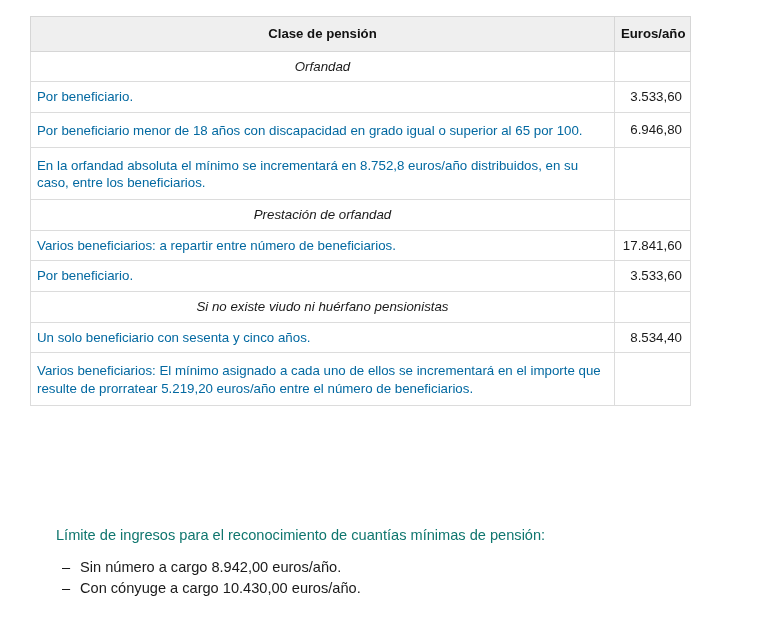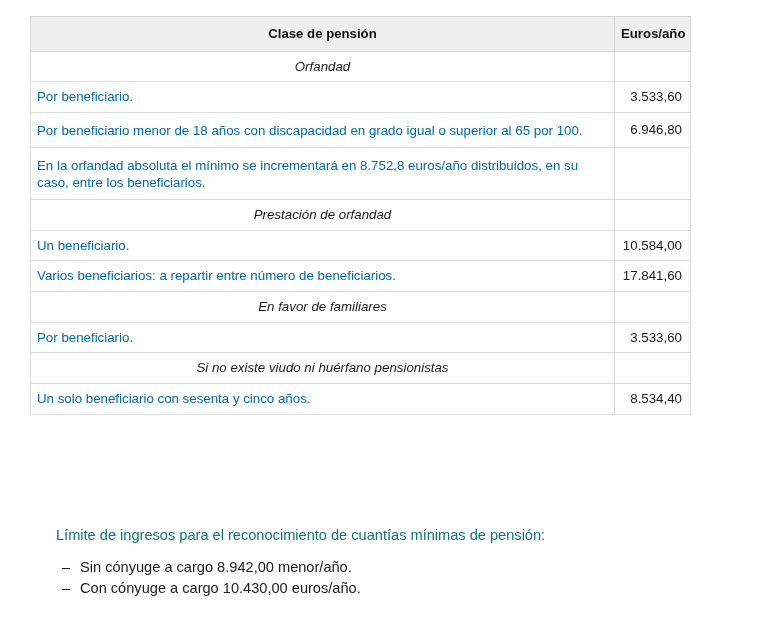--- a/index.html
+++ b/index.html
@@ -152,52 +152,48 @@
         </tr>
         <tr>
           <td class="cell-desc multi">En la orfandad absoluta el mínimo se incrementará en 8.752,8 euros/año distribuidos, en su caso, entre los beneficiarios.</td>
           <td class="cell-amount empty"></td>
         </tr>
         <tr>
           <td class="cell-section">Prestación de orfandad</td>
           <td class="cell-amount empty"></td>
         </tr>
         <tr>
-          <td class="cell-desc">Un beneficiario.</td>
-          <td class="cell-amount">10.584,00</td>
-        </tr>
-        <tr>
           <td class="cell-desc">Varios beneficiarios: a repartir entre número de beneficiarios.</td>
           <td class="cell-amount">17.841,60</td>
         </tr>
         <tr>
-          <td class="cell-section">En favor de familiares</td>
-          <td class="cell-amount empty"></td>
-        </tr>
-        <tr>
           <td class="cell-desc">Por beneficiario.</td>
           <td class="cell-amount">3.533,60</td>
         </tr>
         <tr>
           <td class="cell-section">Si no existe viudo ni huérfano pensionistas</td>
           <td class="cell-amount empty"></td>
         </tr>
         <tr>
           <td class="cell-desc">Un solo beneficiario con sesenta y cinco años.</td>
           <td class="cell-amount">8.534,40</td>
+        </tr>
+        <tr>
+          <td class="cell-desc multi">Varios beneficiarios: El mínimo asignado a cada uno de ellos se incrementará en el importe que resulte de prorratear 5.219,20 euros/año entre el número de beneficiarios.</td>
+          <td class="cell-amount empty"></td>
         </tr>
       </tbody>
   </table>
 
   <div class="below">
     <p class="intro-line">Límite de ingresos para el reconocimiento de cuantías mínimas de pensión:</p>
     <ul class="bullet-list" id="bullet-list">
         <li>
           <span class="bullet-dash">–</span>
-          <span>Sin cónyuge a cargo 8.942,00 menor/año.</span>
+          <span>Sin número a cargo 8.942,00 euros/año.</span>
         </li>
         <li>
           <span class="bullet-dash">–</span>
           <span>Con cónyuge a cargo 10.430,00 euros/año.</span>
         </li>
       </ul>
   </div>
 
 </div>
 

